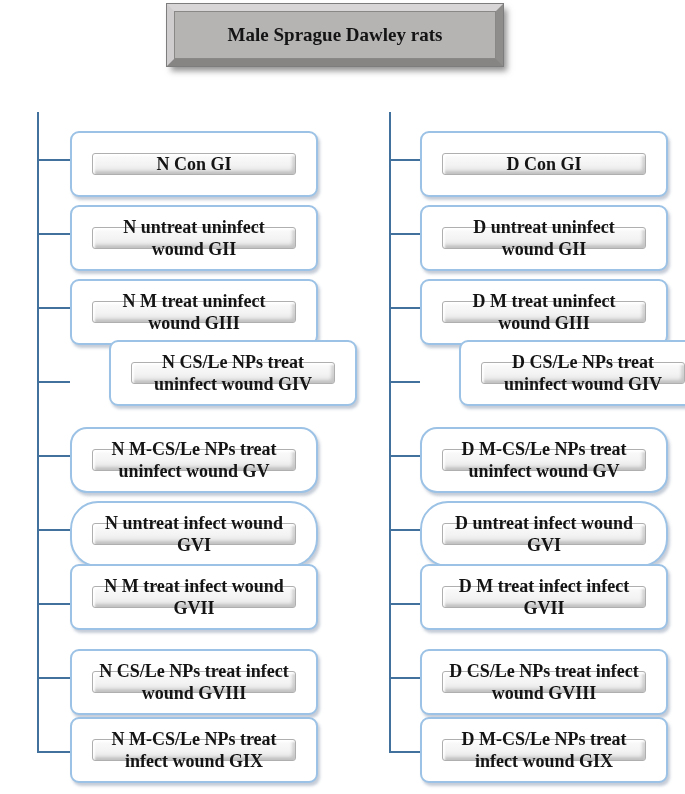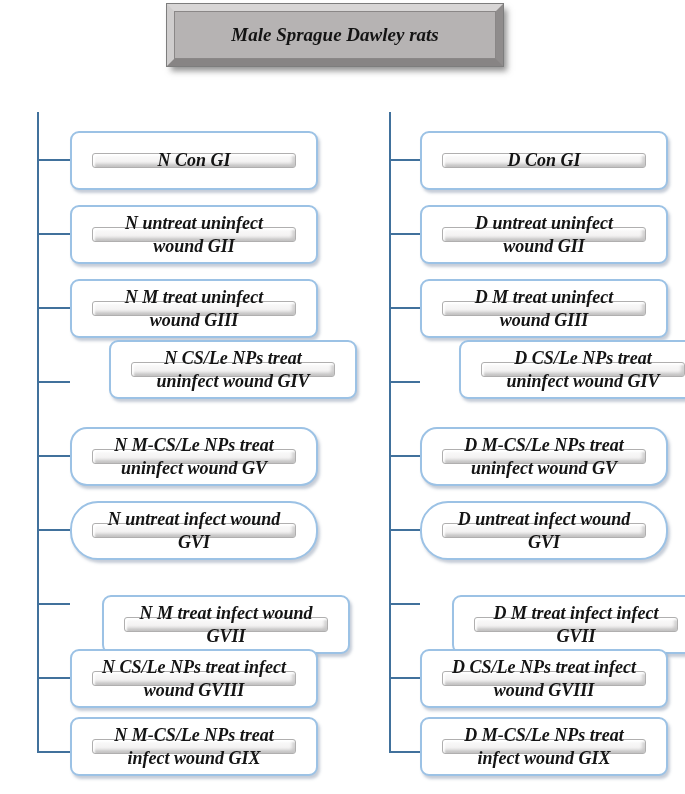--- a/index.html
+++ b/index.html
@@ -3,21 +3,20 @@
 <meta charset="utf-8">
 <style>
   html,body { margin:0; padding:0; background:#ffffff; }
   .canvas {
     position: relative;
     width: 685px; height: 794px;
     background: #ffffff;
     font-family: "Liberation Serif", "DejaVu Serif", serif;
     color: #141414;
     overflow: hidden;
-    font-style: italic;
   }
 
   
   .plaque {
     position: absolute;
     box-sizing: border-box;
     border-style: solid;
     border-width: 7px;
     display: flex; align-items: center; justify-content: center;
     text-align: center;
@@ -40,21 +39,21 @@
     box-shadow: 4px 4px 5px rgba(60,60,60,.4), inset 0 0 0 1px #9e9c9c;
     z-index: 2;
   }
   .header-left  { left: 8px; }
   .header-right { left: 360px; }
 
   
   .child {
     position: absolute;
     box-sizing: border-box;
-    width: 248px; height: 59px;
+    width: 248px; height: 66px;
     border: 2px solid #9cc2e5;
     border-radius: 9px;
     background: #ffffff;
     padding: 20px;
     box-shadow: 2px 3px 3px rgba(90,110,140,.35);
     z-index: 2;
   }
   .child-inner {
     width: 100%; height: 100%;
     box-sizing: border-box;
@@ -65,21 +64,21 @@
     display: flex; align-items: center; justify-content: center;
     text-align: center;
     font-size: 18px; font-weight: bold;
     line-height: 1.25;
     padding: 0 6px;
   }
   .col-left  .child { left: 70px; }
   .col-right .child { left: 420px; }
   .r1 { top: 131px; } .r2 { top: 205px; } .r3 { top: 279px; }
   .r4 { top: 340px; margin-left: 39px; } .r5 { top: 427px; border-radius: 17px; } .r6 { top: 501px; border-radius: 28px; }
-  .r7 { top: 595px; margin-left: 32px; } .r8 { top: 649px; } .r9 { top: 717px; }
+  .r7 { top: 564px; } .r8 { top: 649px; } .r9 { top: 717px; }
 
   
   .trunk, .stub { position: absolute; background: #41719c; z-index: 1; }
   .trunk { width: 2px; top: 112px; height: 641px; }
   .trunk-left  { left: 37px; }
   .trunk-right { left: 389px; }
   .stub { height: 2px; }
   .col-left  .stub { left: 37px;  width: 33px; }
   .col-right .stub { left: 389px; width: 31px; }
   .s1 { top: 159px; } .s2 { top: 233px; } .s3 { top: 307px; }

